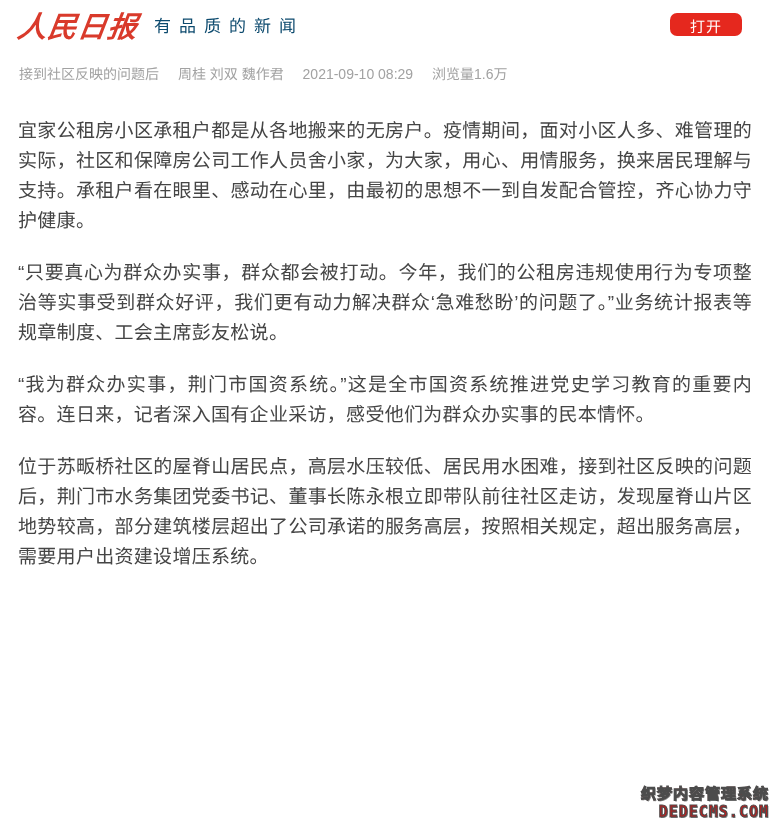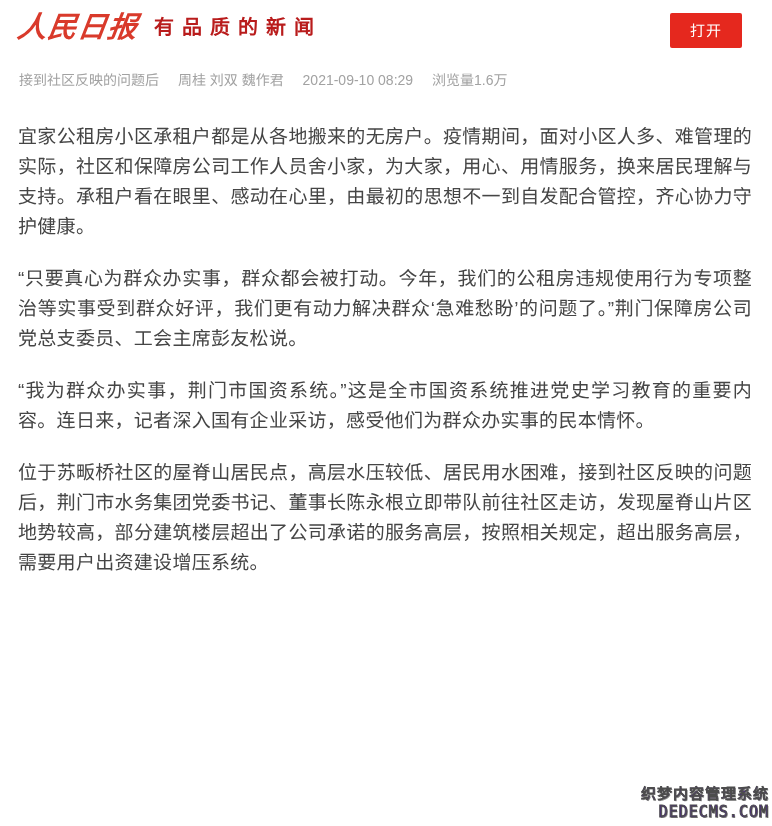--- a/index.html
+++ b/index.html
@@ -28,37 +28,37 @@
     font-weight: bold;
     font-style: italic;
     transform: skewX(-8deg);
     display: inline-block;
     letter-spacing: 1px;
     line-height: 30px;
     white-space: nowrap;
   }
   .tagline {
     margin-left: 16px;
-    font-size: 20px;
-    color: #b91c1c;
+    font-size: 17px;
+    color: #0c4a6e;
     letter-spacing: 8px;
-    font-weight: 700;
+    font-weight: 400;
     line-height: 30px;
     white-space: nowrap;
   }
   .open-btn {
     flex: 0 0 auto;
     background: #e5281e;
     color: #ffffff;
     border: none;
-    border-radius: 2px;
+    border-radius: 7px;
     font-size: 15px;
     line-height: 1;
     padding: 6px 20px;
-    height: 35px;
+    height: 23px;
     margin-top: 1px;
     cursor: pointer;
     font-family: inherit;
     letter-spacing: 1px;
   }
 
   
   .article-title {
     margin: 20px 30px 0 18px;
     font-size: 25px;
@@ -88,22 +88,22 @@
     margin-bottom: 22px;
   }
 
   
   .watermark {
     position: absolute;
     right: 3px;
     bottom: 4px;
     text-align: right;
     line-height: 1.25;
-    font-weight: normal;
-    color: #4c1d95;
+    font-weight: bold;
+    color: #b91c1c;
     -webkit-text-stroke: 1px #4c4c4c;
     text-shadow: 1px 1px 0 #8a8a8a;
     user-select: none;
     margin-left: 20px;
   }
   .watermark .wm-cn { font-size: 15px; letter-spacing: 1px; }
   .watermark .wm-en { font-size: 15px; font-family: "DejaVu Sans Mono", "Liberation Mono", monospace; letter-spacing: 1px; }
 </style>
 </head>
 <body>
@@ -122,21 +122,21 @@
 
     <div class="byline">
       <span class="source">接到社区反映的问题后</span>
       <span>周桂 刘双 魏作君</span>
       <span>2021-09-10 08:29</span>
       <span>浏览量1.6万</span>
     </div>
 
     <article class="article-body">
       <p>宜家公租房小区承租户都是从各地搬来的无房户。疫情期间，面对小区人多、难管理的实际，社区和保障房公司工作人员舍小家，为大家，用心、用情服务，换来居民理解与支持。承租户看在眼里、感动在心里，由最初的思想不一到自发配合管控，齐心协力守护健康。</p>
-      <p>“只要真心为群众办实事，群众都会被打动。今年，我们的公租房违规使用行为专项整治等实事受到群众好评，我们更有动力解决群众‘急难愁盼’的问题了。”荆门保障房公司党总支委员、工会主席彭友松说。</p>
+      <p>“只要真心为群众办实事，群众都会被打动。今年，我们的公租房违规使用行为专项整治等实事受到群众好评，我们更有动力解决群众‘急难愁盼’的问题了。”业务统计报表等规章制度、工会主席彭友松说。</p>
       <p>“我为群众办实事，荆门市国资系统。”这是全市国资系统推进党史学习教育的重要内容。连日来，记者深入国有企业采访，感受他们为群众办实事的民本情怀。</p>
       <p>位于苏畈桥社区的屋脊山居民点，高层水压较低、居民用水困难，接到社区反映的问题后，荆门市水务集团党委书记、董事长陈永根立即带队前往社区走访，发现屋脊山片区地势较高，部分建筑楼层超出了公司承诺的服务高层，按照相关规定，超出服务高层，需要用户出资建设增压系统。</p>
     </article>
   </main>
 
   <div class="watermark">
     <div class="wm-cn">织梦内容管理系统</div>
     <div class="wm-en">DEDECMS.COM</div>
   </div>
 

